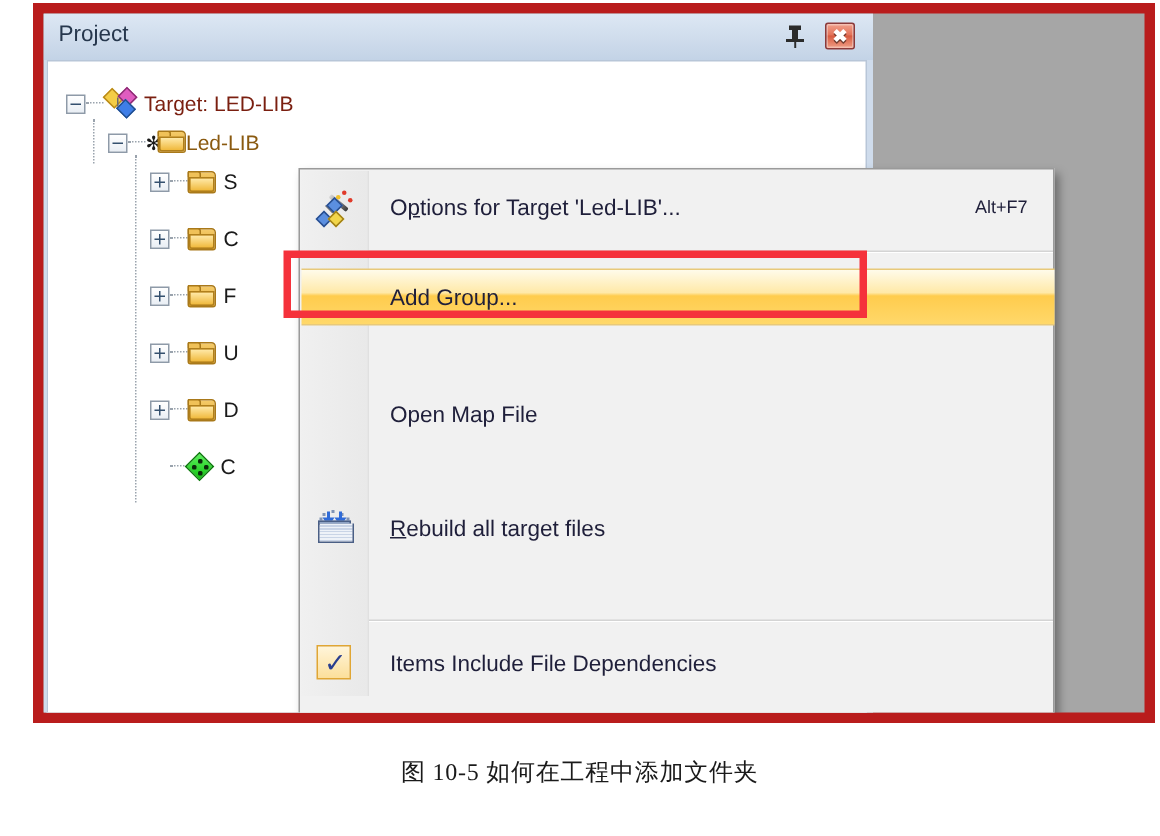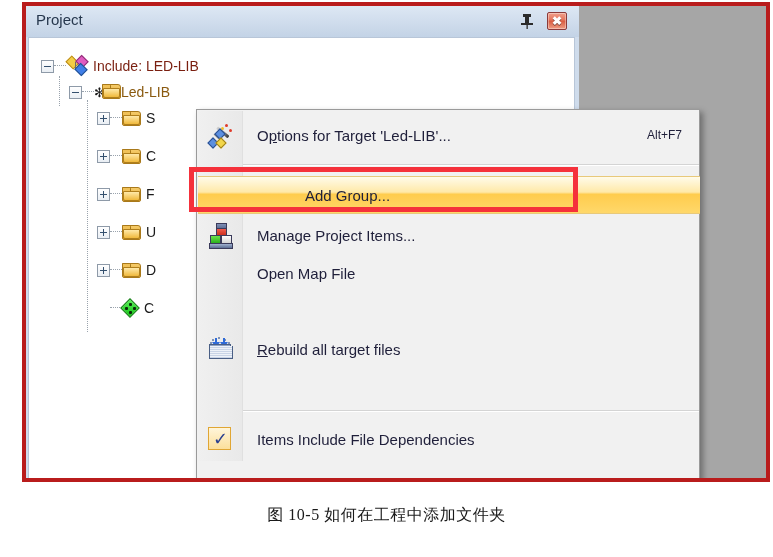--- a/index.html
+++ b/index.html
@@ -16,21 +16,21 @@
   }
 
   
   #ide-window {
     position: absolute;
     left: 22px;
     top: 2px;
     width: 748px;
     height: 480px;
     background: #a6a6a6;
-    border: 4px solid #b91c1c;
+    border: 7px solid #b91c1c;
     box-sizing: border-box;
     overflow: hidden;
   }
 
   
   #project-panel {
     position: absolute;
     left: 0px;
     top: 0px;
     width: 553px;
@@ -253,21 +253,20 @@
     width: 502px;
     height: 38px;
     display: flex;
     align-items: center;
     box-sizing: border-box;
   }
   .menu-item.highlighted {
     background: linear-gradient(to bottom, #fffbea 0%, #ffe9a8 42%, #ffcc4d 48%, #ffd86a 100%);
     border-top: 1px solid #e8c97a;
     border-bottom: 1px solid #e8c97a;
-    padding-left: 48px;
   }
   .menu-icon-slot {
     width: 44px;
     height: 38px;
     position: relative;
     flex: none;
   }
   .menu-label {
     font-size: 15px;
     color: #1f1f3a;
@@ -412,21 +411,21 @@
 
       <div class="tree-row" style="left:12px; top:16px;">
         <div class="expander"></div>
         <div class="dots"></div>
         <div class="proj-icon">
           <i class="d1"></i>
             <i class="d2"></i>
             <i class="d3"></i>
             <span class="stick"></span>
         </div>
-        <div class="tree-label root">Include: LED-LIB</div>
+        <div class="tree-label root">Target: LED-LIB</div>
       </div>
 
       <div class="tree-row" style="left:40px; top:42px;">
         <div class="expander"></div>
         <div class="dots"></div>
         <div class="target-icon">
           <span class="star">✻</span>
           <div class="folder-icon" style="position:absolute; left:8px; top:0px;">
             <div class="back"></div>
               <div class="tab"></div>
@@ -529,32 +528,20 @@
       <div class="menu-shortcut">Alt+F7</div>
     </div>
 
     <div class="menu-separator" style="top:54px;"></div>
 
     <div class="menu-item highlighted" style="top:66px;">
       <div class="menu-icon-slot"></div>
       <div class="menu-label"><span>Add Group...</span></div>
     </div>
 
-    <div class="menu-item" style="top:106px;">
-      <div class="menu-icon-slot">
-        <div class="blocks-icon">
-          <span class="blk top"></span>
-          <span class="blk red"></span>
-          <span class="blk green"></span>
-          <span class="blk white"></span>
-          <span class="blk base"></span>
-        </div>
-      </div>
-      <div class="menu-label"><span>Manage Project Items...</span></div>
-    </div>
 
     <div class="menu-item" style="top:144px;">
       <div class="menu-icon-slot"></div>
       <div class="menu-label"><span>Open Map File</span></div>
     </div>
 
     <div class="menu-item" style="top:182px;">
       <div class="menu-icon-slot"></div>
     </div>
 

